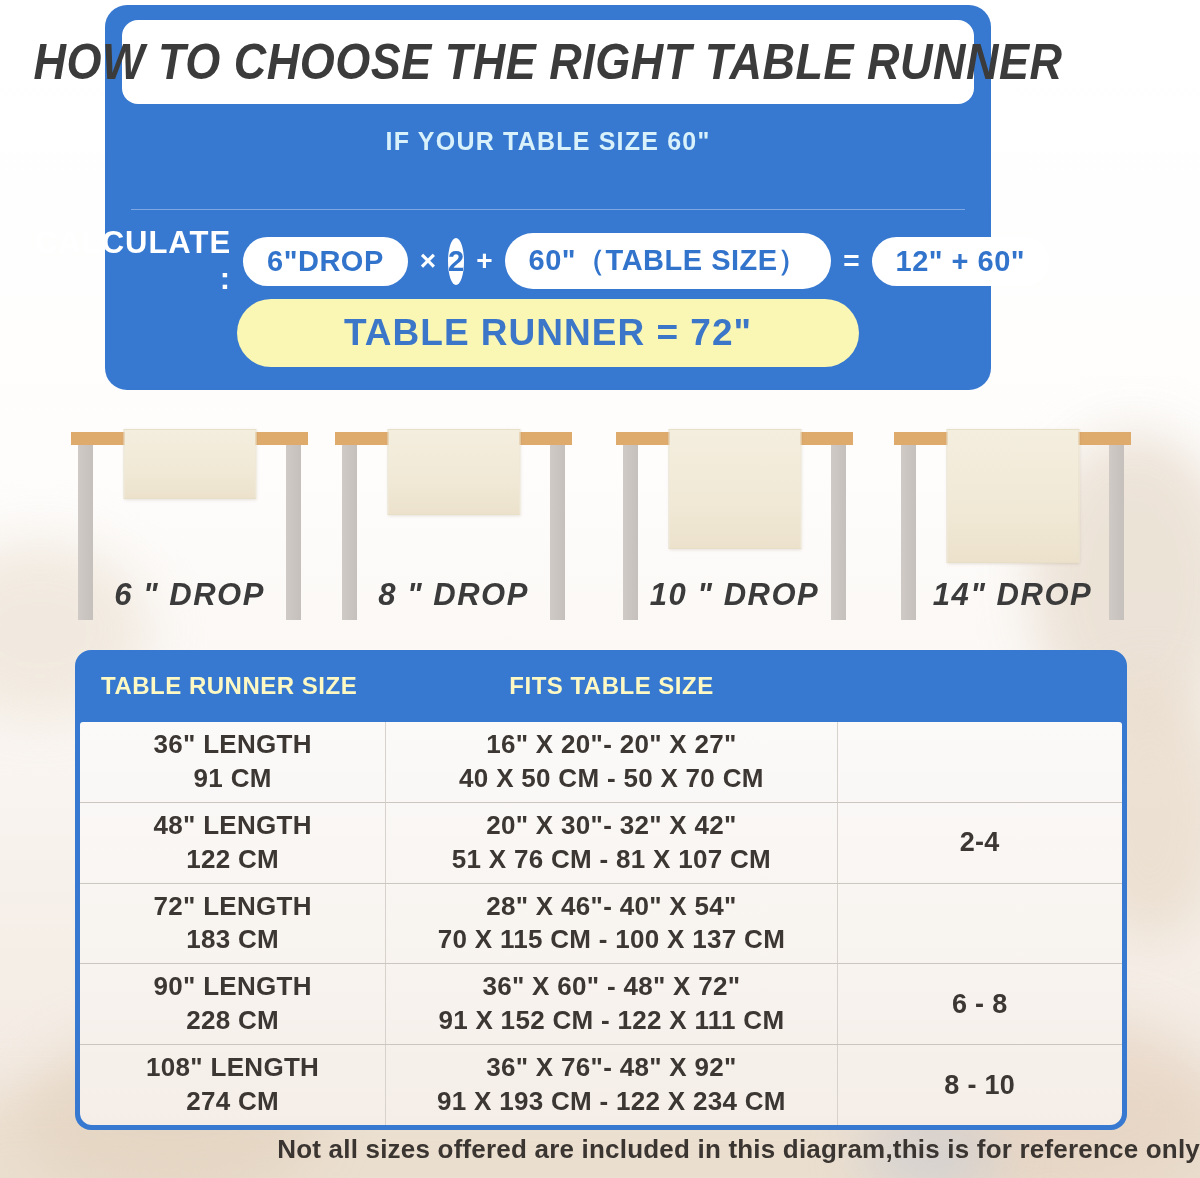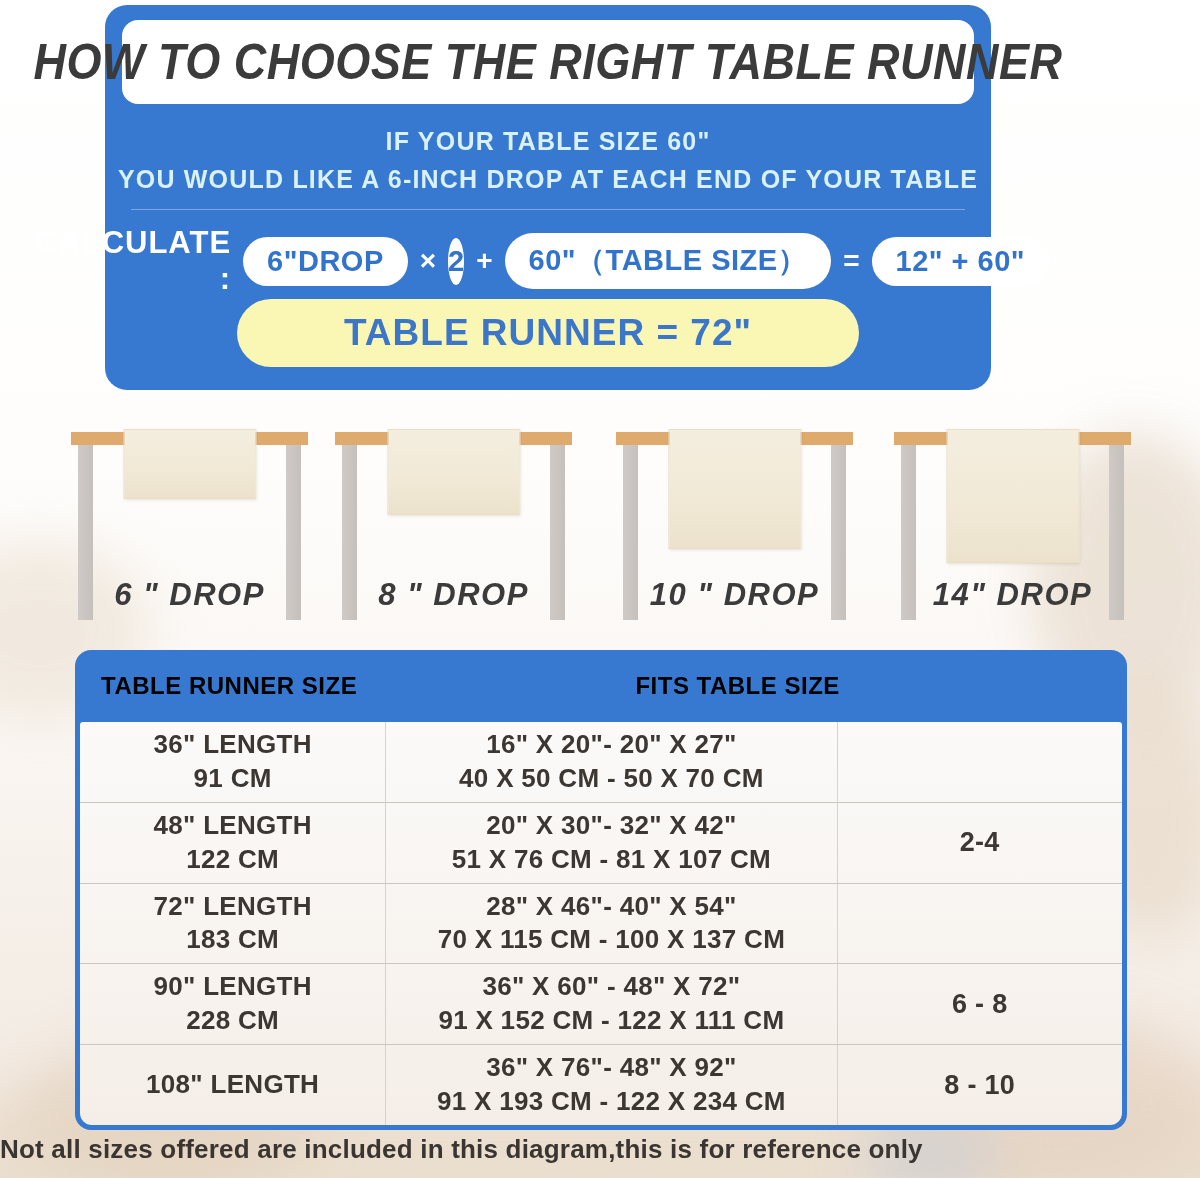--- a/index.html
+++ b/index.html
@@ -61,35 +61,35 @@
     background:linear-gradient(180deg,#f4eedf 0%,#f1e9d6 60%,#ece2cc 100%);
     border:1px solid #e8dfc9; box-shadow:0 1px 3px rgba(120,100,70,0.18); }
   .runner-0 { height:70px; } .runner-1 { height:86px; } .runner-2 { height:120px; } .runner-3 { height:134px; }
   .drop-label { position:absolute; left:0; right:0; top:145px; text-align:center;
     font-size:31px; font-weight:bold; font-style:italic; color:#3b3b3b; letter-spacing:1.5px; }
 
   
   .size-panel { left:75px; top:650px; width:1052px; height:480px;
     background:#3779d0; border-radius:16px; }
   .size-header { display:flex; height:72px; align-items:center;
-    color:#000000; font-weight:bold; font-size:24px; letter-spacing:0.5px; }
+    color:#fef9c3; font-weight:bold; font-size:24px; letter-spacing:0.5px; }
   .hcell { text-align:center; }
-  .w1 { width:29.3%; } .w2 { width:43.4%;text-align:right; } .w3 { width:27.3%; }
+  .w1 { width:29.3%; } .w2 { width:43.4%; } .w3 { width:27.3%; }
   .size-body { position:absolute; top:72px; left:5px; right:5px; bottom:5px;
     background:linear-gradient(180deg,#fbfaf9 0%,#f7f2ed 70%,#f5eee8 100%);
     border-radius:3px 3px 12px 12px; display:flex; flex-direction:column; overflow:hidden; }
   .size-row { flex:1; display:flex; }
   .size-row + .size-row { border-top:1px solid #ccc6c0; }
   .cell { display:flex; flex-direction:column; justify-content:center; text-align:center;
     font-weight:bold; color:#3c3733; font-size:26px; line-height:1.3; letter-spacing:0.3px; }
   .cell.w2 { border-left:1px solid #d8d2cc; border-right:1px solid #d8d2cc; }
   .persons { font-size:27px; }
 
   
-  .footer-note { left:0; top:1134px; width:1200px; text-align:left;
+  .footer-note { left:0; top:1134px; width:1200px; text-align:right;
     font-size:26px; font-weight:bold; color:#3a3531; letter-spacing:0.2px; }
 </style>
 </head>
 <body>
 
 <div id="page">
 
   <div class="bg-blob blob-right-chair"></div>
   <div class="bg-blob blob-right-chair2"></div>
   <div class="bg-blob blob-left-mid"></div>
@@ -97,21 +97,20 @@
   <div class="bg-blob blob-bottom-left"></div>
   <div class="bg-blob blob-bottom-right"></div>
   <div class="bg-blob blob-bottom-blue"></div>
 
   <div class="layer hero">
     <div class="title-banner">
       <h1>HOW TO CHOOSE THE RIGHT TABLE RUNNER</h1>
     </div>
     <div class="subtitle">
       <div>IF YOUR TABLE SIZE 60"</div>
-      <div>YOU WOULD LIKE A 6-INCH DROP AT EACH END OF YOUR TABLE</div>
     </div>
     <div class="hero-divider"></div>
     <div class="calc-row">
       <span class="calc-label">CALCULATE :</span>
       <span class="pill">6"DROP</span>
       <span class="op">×</span>
       <span class="circle-badge">2</span>
       <span class="op">+</span>
       <span class="pill">60"（TABLE SIZE）</span>
       <span class="op">=</span>
@@ -204,20 +203,21 @@
         <div class="cell w2">
           <div>36" X 60" - 48" X 72"</div>
           <div>91 X 152 CM - 122 X 111 CM</div>
         </div>
         <div class="cell w3 persons">6 - 8</div>
       </div>
 
       <div class="size-row">
         <div class="cell w1">
           <div>108" LENGTH</div>
+          <div>274 CM</div>
         </div>
         <div class="cell w2">
           <div>36" X 76"- 48" X 92"</div>
           <div>91 X 193 CM - 122 X 234 CM</div>
         </div>
         <div class="cell w3 persons">8 - 10</div>
       </div>
 
     </div>
   </div>

